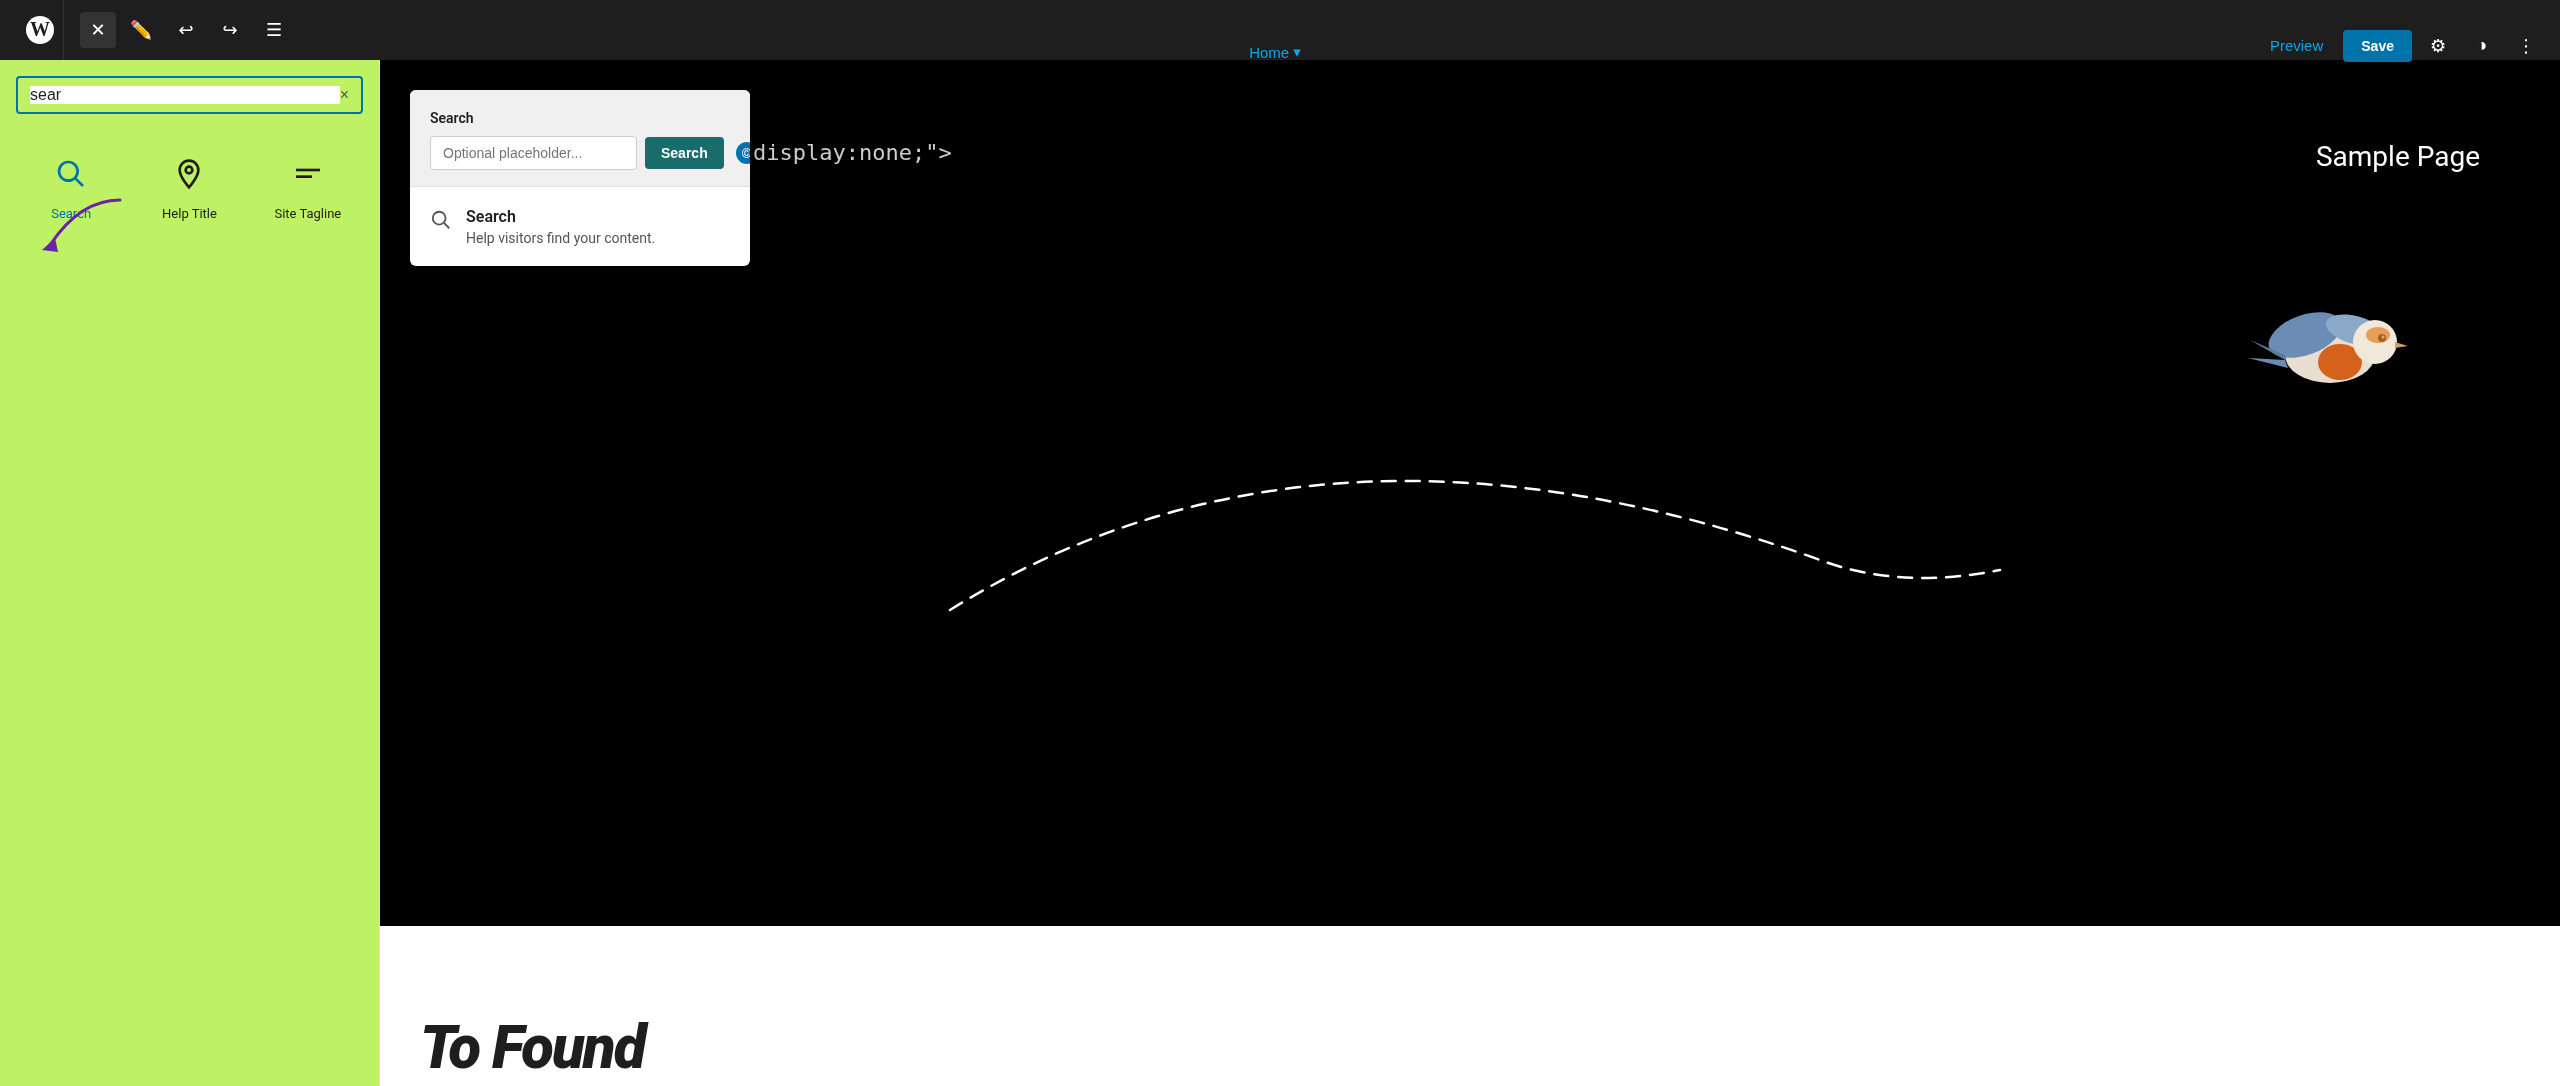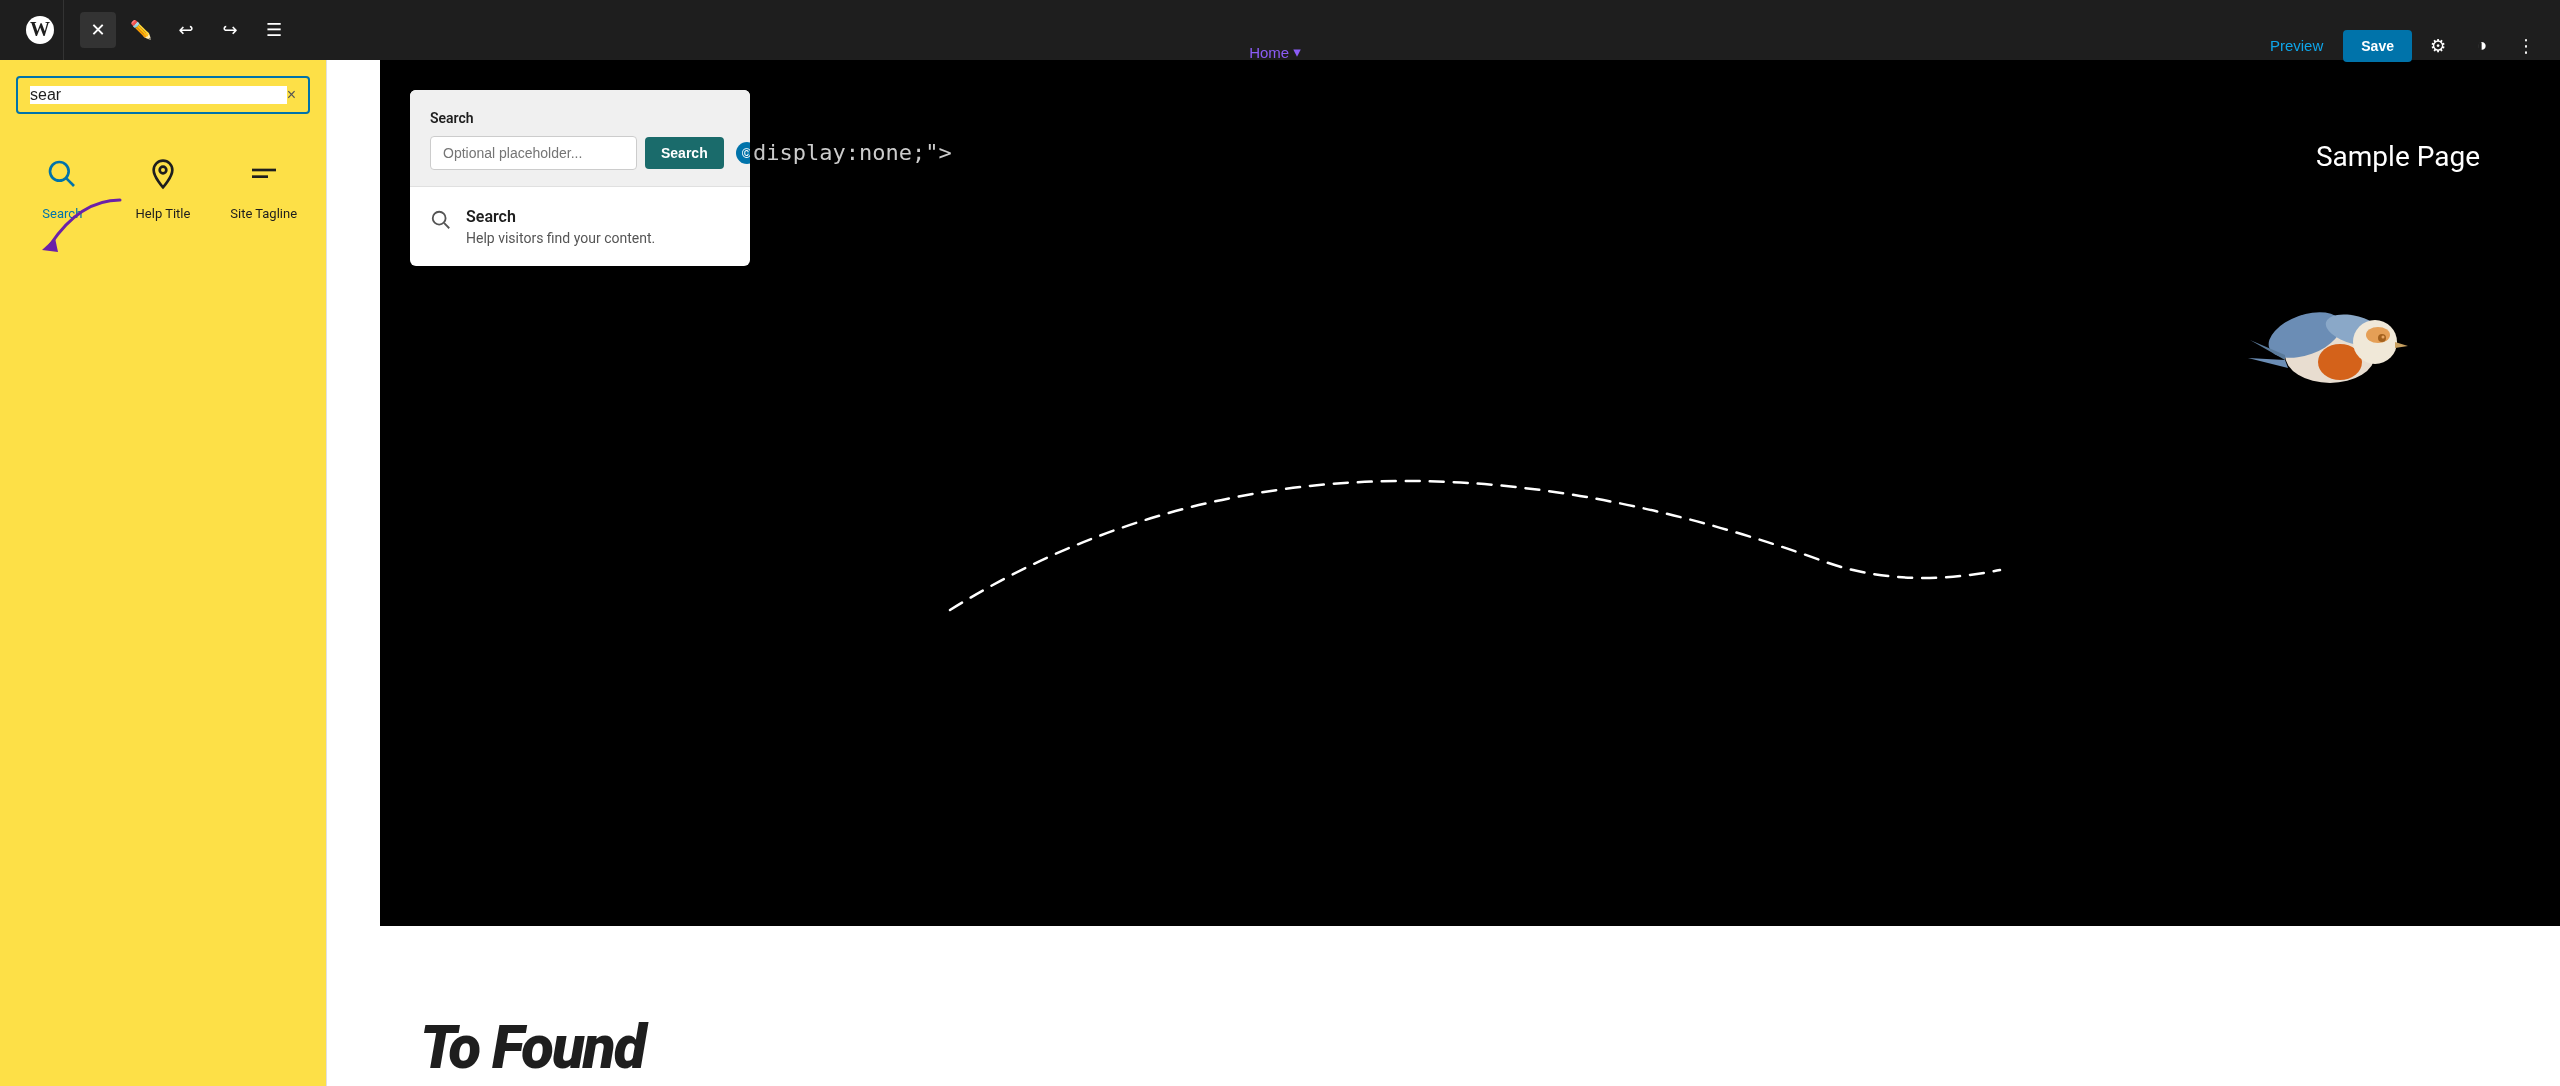--- a/index.html
+++ b/index.html
@@ -21,43 +21,43 @@
     .wp-logo svg { fill: white; }
     .topbar-btn {
       width: 36px; height: 36px; background: transparent; border: none;
       color: #fff; font-size: 18px; cursor: pointer; display: flex;
       align-items: center; justify-content: center; border-radius: 4px;
     }
     .topbar-btn.close-btn { background: #333; }
 
     .topbar-center { display: flex; align-items: center; gap: 8px; }
     .page-title-btn {
-      background: transparent; border: none; color: #8b5cf6;
+      background: transparent; border: none; color: #0ea5e9;
       font-size: 15px; cursor: pointer; display: flex; align-items: center; gap: 4px; margin-top: 44px;
     }
     .topbar-right { display: flex; align-items: center; gap: 8px; margin-top: 31px; }
     .preview-btn {
       background: transparent; border: none; color: #0ea5e9;
       font-size: 15px; cursor: pointer; padding: 6px 12px; border-radius: 4px;
     }
     .save-btn {
       background: #0073aa; border: none; color: #fff;
       font-size: 14px; cursor: pointer; padding: 8px 18px;
       border-radius: 4px; font-weight: 600;
     }
     .topbar-icon-btn {
       background: transparent; border: none; color: #fff;
       font-size: 18px; cursor: pointer; width: 36px; height: 36px;
       display: flex; align-items: center; justify-content: center; border-radius: 4px;
     }
 
     
     .sidebar {
-      position: fixed; top: 60px; left: 0; bottom: 0; width: 327px;
-      background: #fde047; border-right: 1px solid #e0e0e0; z-index: 50;
+      position: fixed; top: 60px; left: 0; bottom: 0; width: 380px;
+      background: #bef264; border-right: 1px solid #e0e0e0; z-index: 50;
       padding: 16px;
     }
     .search-input-wrap {
       display: flex; align-items: center;
       border: 2px solid #0073aa; border-radius: 4px;
       padding: 8px 12px; margin-bottom: 20px;
     }
     .search-input-wrap input {
       border: none; outline: none; font-size: 16px; flex: 1;
       color: #1e1e1e;

